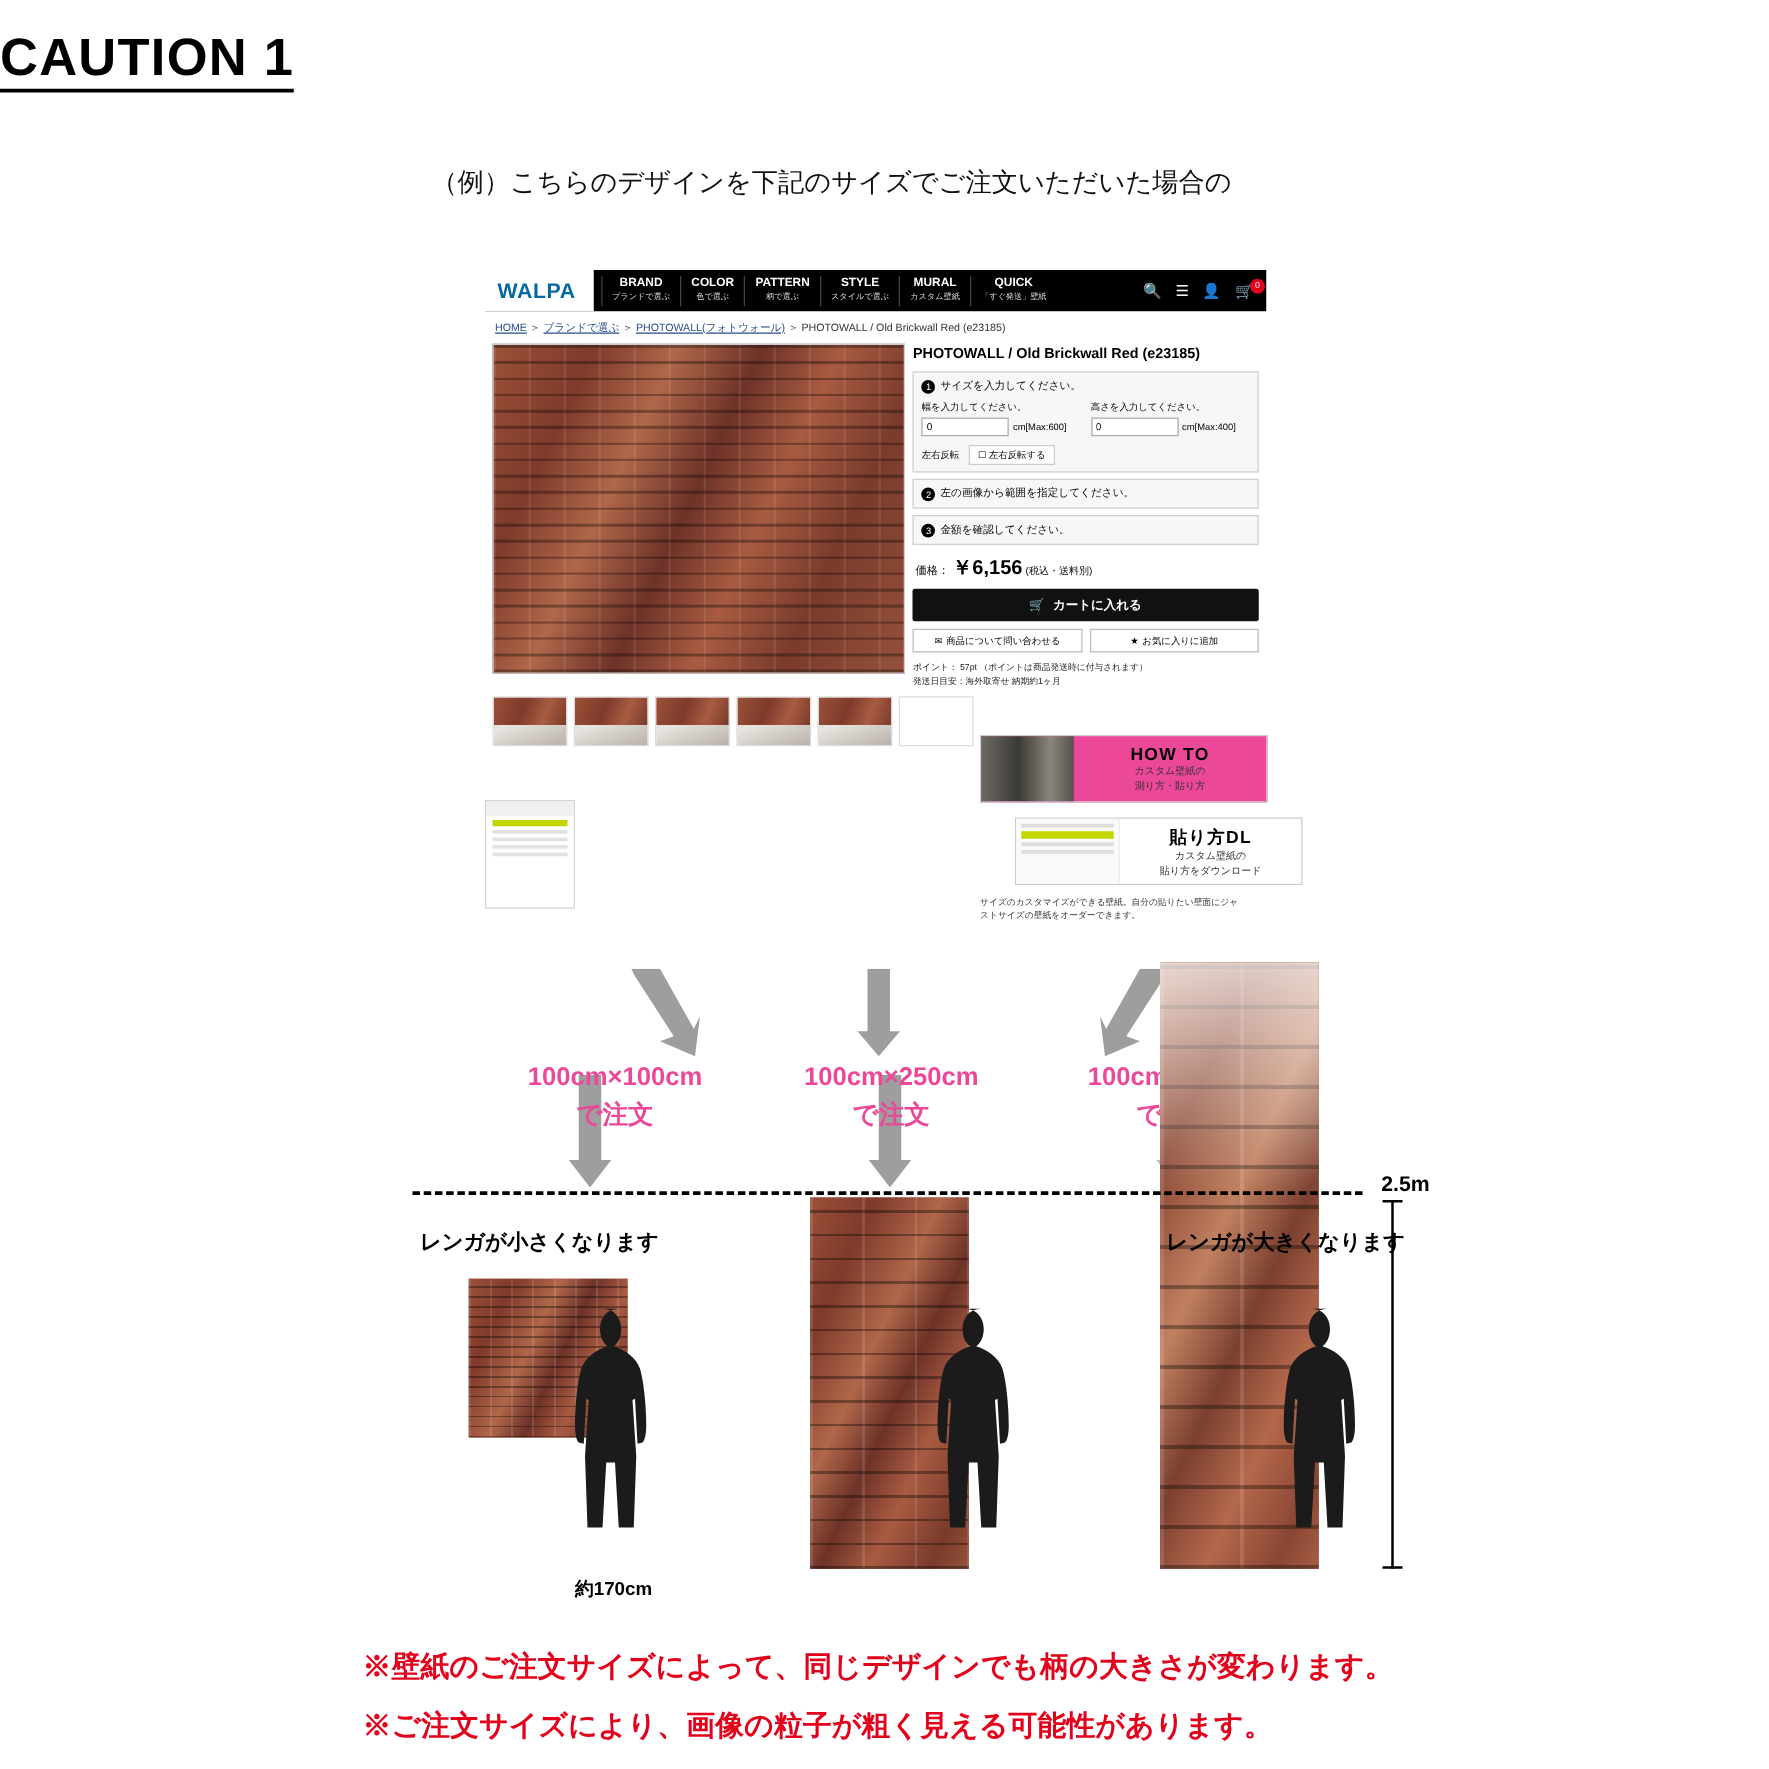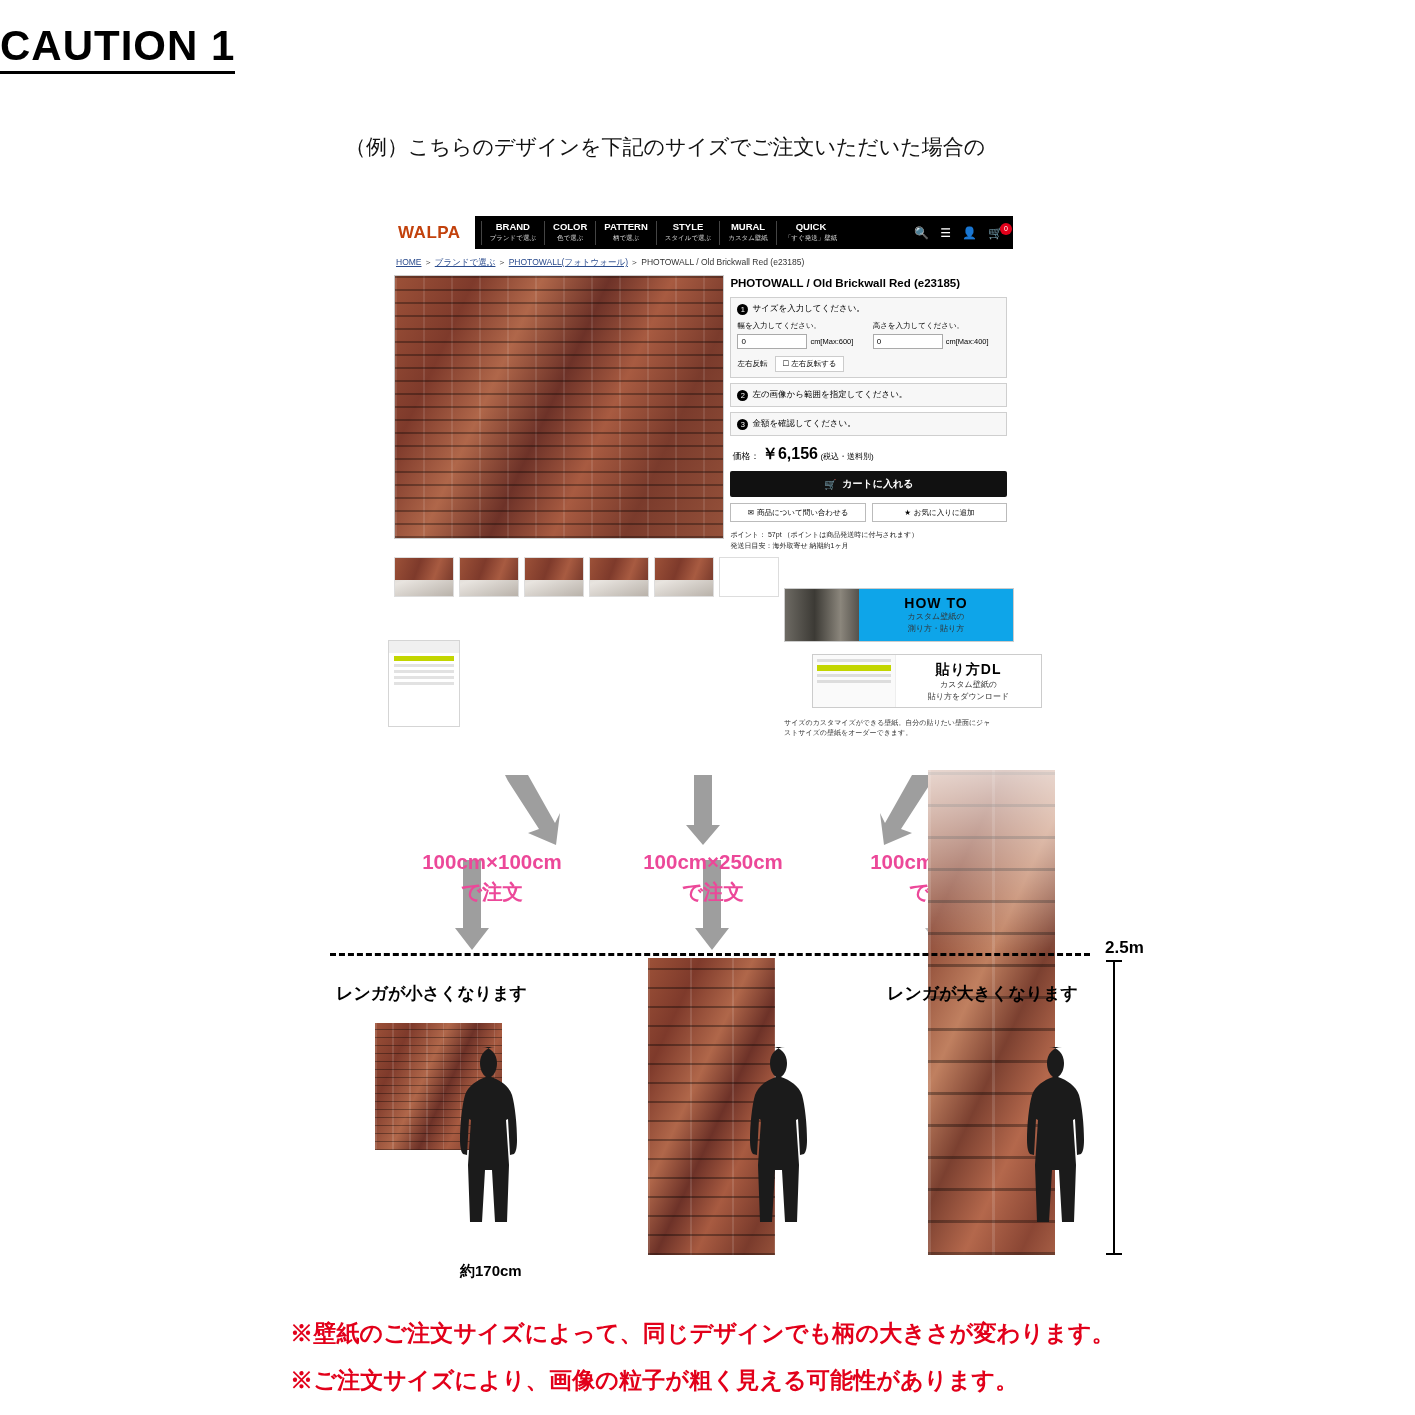--- a/index.html
+++ b/index.html
@@ -58,21 +58,21 @@
     display: flex;
     align-items: center;
     color: #fff;
   }
   .logo {
     font-size: 17px;
     font-weight: bold;
     letter-spacing: 0.5px;
     padding: 0 14px 0 10px;
     background: #fff;
-    color: #c2410c;
+    color: #0369a1;
     height: 33px;
     line-height: 33px;
     margin-right: 6px;
   }
   .nav-item {
     text-align: center;
     padding: 0 8px;
     border-left: 1px solid #444;
     height: 24px;
   }
@@ -205,21 +205,21 @@
     width: 70px; height: 85px;
     border: 1px solid #d5d5d5; background: #fff;
   }
   .doc-preview .dp-top { height: 12px; background: #f0f0f0; }
   .doc-preview .dp-line { height: 3px; margin: 3px 5px; background: #e2e2e2; }
   .doc-preview .dp-green { height: 5px; margin: 3px 5px; background: #c3d600; }
 
   .howto {
     position: absolute; left: 784px; top: 588px;
     width: 228px; height: 52px; border: 1px solid #ccc;
-    display: flex; background: #0ea5e9;
+    display: flex; background: #ec4899;
   }
   .howto .ht-img {
     width: 74px;
     background: linear-gradient(90deg,#6d6a63,#3c3a35 40%,#8b867c 75%,#55524c);
   }
   .howto .ht-txt { flex: 1; text-align: center; padding-top: 6px; }
   .howto .ht-txt .t1 { font-size: 14px; font-weight: bold; letter-spacing: 1px; }
   .howto .ht-txt .t2 { font-size: 8px; line-height: 12px; color: #333; }
 
   .dl {
@@ -311,21 +311,21 @@
 
   
   .person { position: absolute; }
   .person svg { display: block; }
 
   .cap-small {
     position: absolute; left: 336px; top: 982px;
     font-size: 17px; font-weight: bold;
   }
   .cap-big {
-    position: absolute; left: 887px; top: 982px;
+    position: absolute; left: 933px; top: 982px;
     font-size: 17px; font-weight: bold;
   }
   .cap-170 {
     position: absolute; left: 460px; top: 1262px;
     font-size: 15px; font-weight: bold;
   }
 
   
   .red-note {
     position: absolute;

